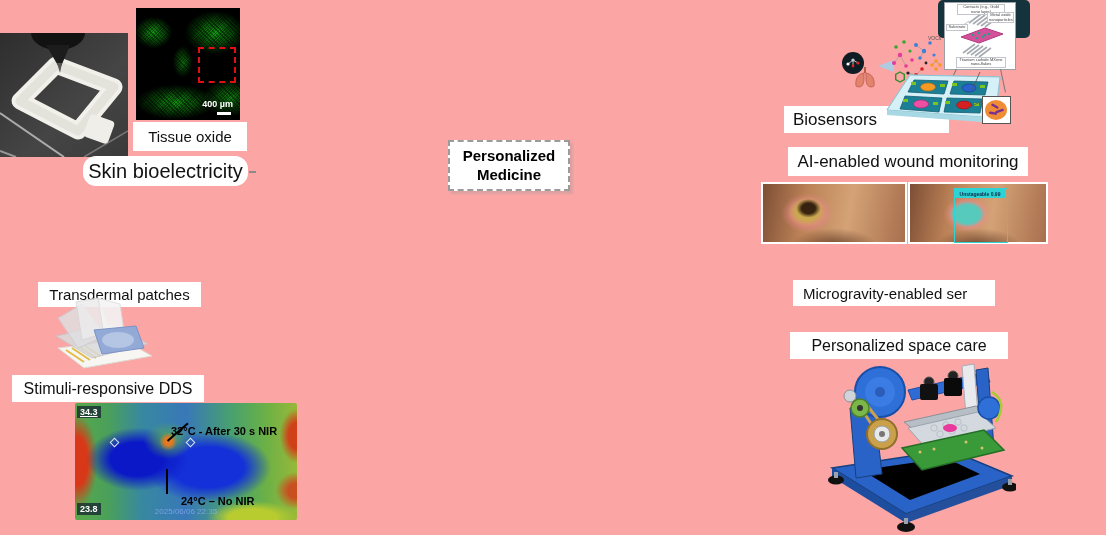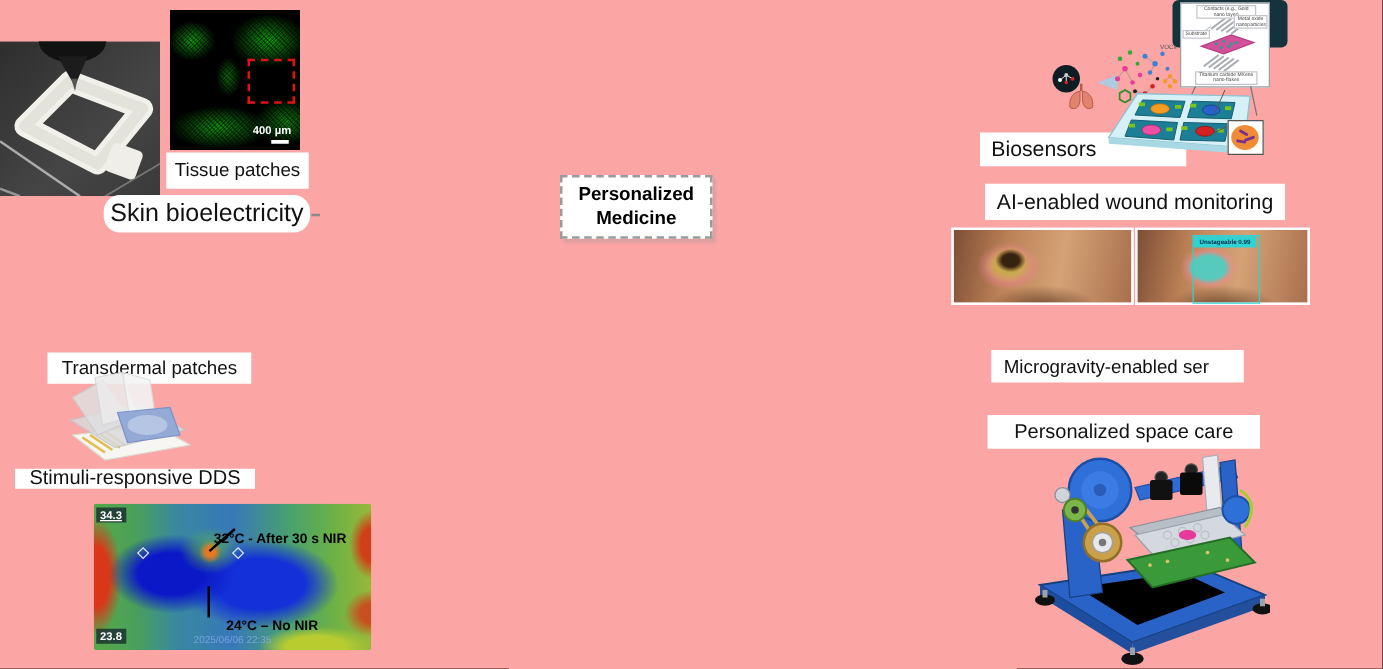--- a/index.html
+++ b/index.html
@@ -9,21 +9,21 @@
   
   .lbl{position:absolute;background:#fff;color:#111;display:flex;align-items:center;
        justify-content:center;white-space:nowrap;}
   #lbl-tissue{left:133px;top:122px;width:114px;height:29px;font-size:15px;}
   #lbl-skin{left:83px;top:156px;width:165px;height:30px;font-size:20px;border-radius:13px;}
   #lbl-biosensors{left:784px;top:106px;width:156px;height:27px;font-size:17px;justify-content:flex-start;padding-left:9px;}
   #lbl-wound{left:788px;top:147px;width:240px;height:29px;font-size:17px;}
   #lbl-micro{left:793px;top:280px;width:192px;height:26px;font-size:15px;justify-content:flex-start;padding-left:10px;overflow:hidden;}
   #lbl-space{left:790px;top:332px;width:218px;height:27px;font-size:16px;}
   #lbl-patches{left:38px;top:282px;width:163px;height:25px;font-size:15px;}
-  #lbl-dds{left:12px;top:375px;width:192px;height:16px;font-size:16px;justify-content:center;}
+  #lbl-dds{left:12px;top:375px;width:192px;height:27px;font-size:16px;justify-content:center;}
   
   #center-node{left:448px;top:140px;width:118px;height:47px;background:#fff;
     border:2px dashed #9b9b9b;box-shadow:3px 3px 2px rgba(150,150,150,.30);
     display:flex;flex-direction:column;align-items:center;justify-content:center;
     font-weight:bold;font-size:15px;line-height:1.25;color:#000;}
   
   #photo3d{left:0;top:33px;width:128px;height:124px;overflow:hidden;}
   #fluor{left:136px;top:8px;width:104px;height:112px;background:
     radial-gradient(ellipse 26px 22px at 17% 22%, rgba(20,165,20,.95), rgba(20,165,20,0) 72%),
     radial-gradient(ellipse 42px 30px at 76% 22%, rgba(18,170,18,.95), rgba(18,170,18,0) 72%),
@@ -125,21 +125,21 @@
   </div>
 
   <div id="fluor" class="abs">
     <div class="noise"></div>
     <div class="roi"></div>
     <span class="scaletxt">400 µm</span>
     <div class="scalebar"></div>
   </div>
 
   <div id="lbl-tissue" class="lbl">
-    <span>Tissue patches</span>
+    <span>Tissue oxide</span>
   </div>
   <div id="lbl-skin" class="lbl">
     <span>Skin bioelectricity</span>
   </div>
   <div id="skin-tick" class="abs"></div>
 
   <div id="center-node" class="abs">
     <span>Personalized</span>
     <span>Medicine</span>
   </div>

